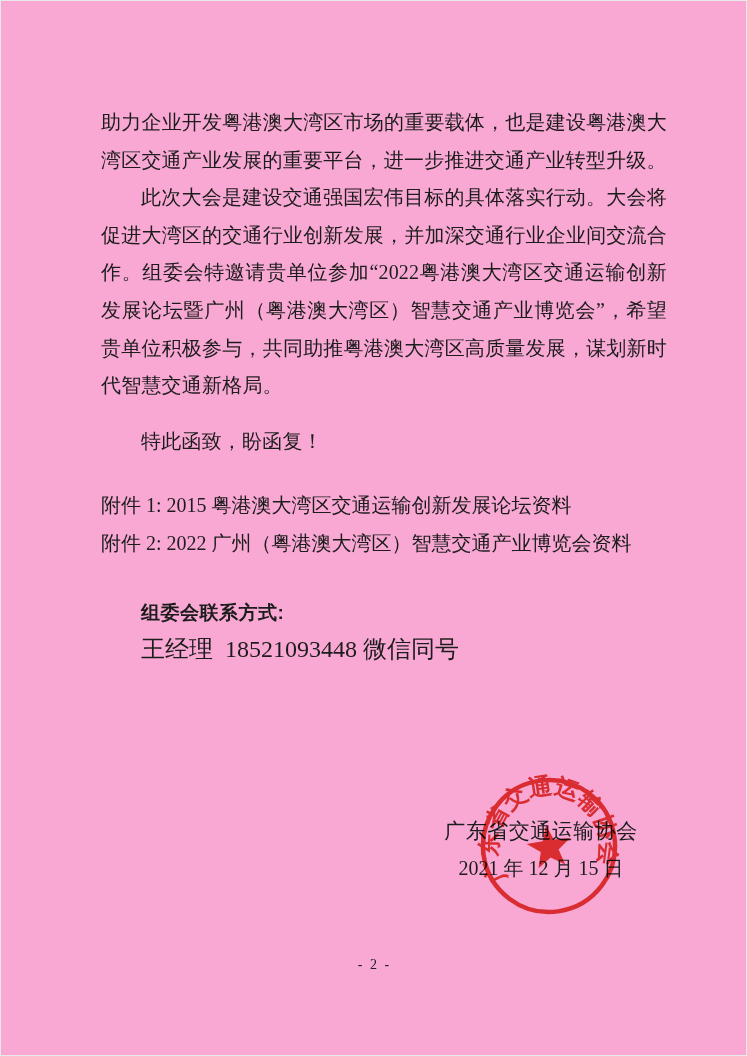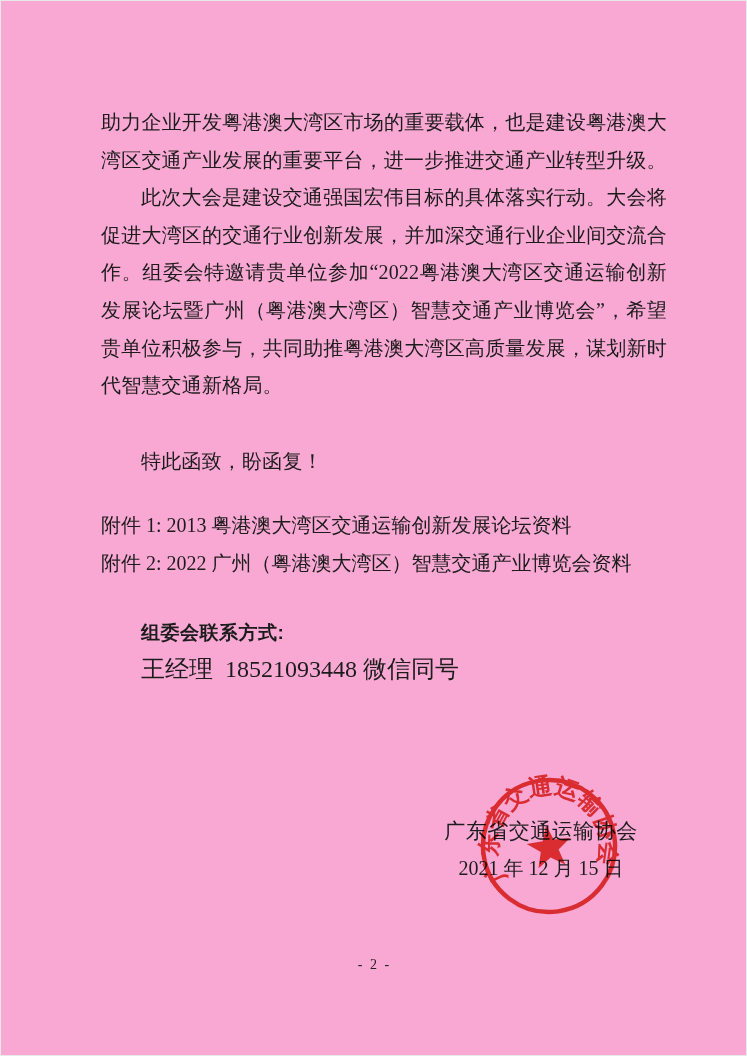--- a/index.html
+++ b/index.html
@@ -19,21 +19,21 @@
   }
   .body-par{
     margin:0;
     font-size:20px;
     line-height:37.6px;
     text-align:justify;
     text-justify:inter-ideograph;
     letter-spacing:0.2px;
   }
   .indent{text-indent:2em;}
-  .closing{margin-top:38px;}
+  .closing{margin-top:18px;}
   .attachments{margin-top:27px;}
   .attachment-line{
     margin:0;
     font-size:20px;
     line-height:37.6px;
     white-space:pre-wrap;
   }
   .contact{margin-top:31px;}
   .contact-heading{
     margin:0 0 0 40px;
@@ -93,21 +93,21 @@
 <body>
 
 <div class="page">
 
   <div class="content">
     <p class="body-par">助力企业开发粤港澳大湾区市场的重要载体，也是建设粤港澳大湾区交通产业发展的重要平台，进一步推进交通产业转型升级。</p>
     <p class="body-par indent">此次大会是建设交通强国宏伟目标的具体落实行动。大会将促进大湾区的交通行业创新发展，并加深交通行业企业间交流合作。组委会特邀请贵单位参加“2022粤港澳大湾区交通运输创新发展论坛暨广州（粤港澳大湾区）智慧交通产业博览会”，希望贵单位积极参与，共同助推粤港澳大湾区高质量发展，谋划新时代智慧交通新格局。</p>
     <p class="body-par indent closing">特此函致，盼函复！</p>
 
     <div class="attachments">
-      <p class="attachment-line">附件 1: 2013 粤港澳大湾区交通运输创新发展论坛资料</p>
+      <p class="attachment-line">附件 1: 2015 粤港澳大湾区交通运输创新发展论坛资料</p>
       <p class="attachment-line">附件 2: 2022 广州（粤港澳大湾区）智慧交通产业博览会资料</p>
     </div>
 
     <div class="contact">
       <p class="contact-heading">组委会联系方式:</p>
       <p class="contact-line">王经理  18521093448 微信同号</p>
     </div>
   </div>
 
   <div class="signature">

